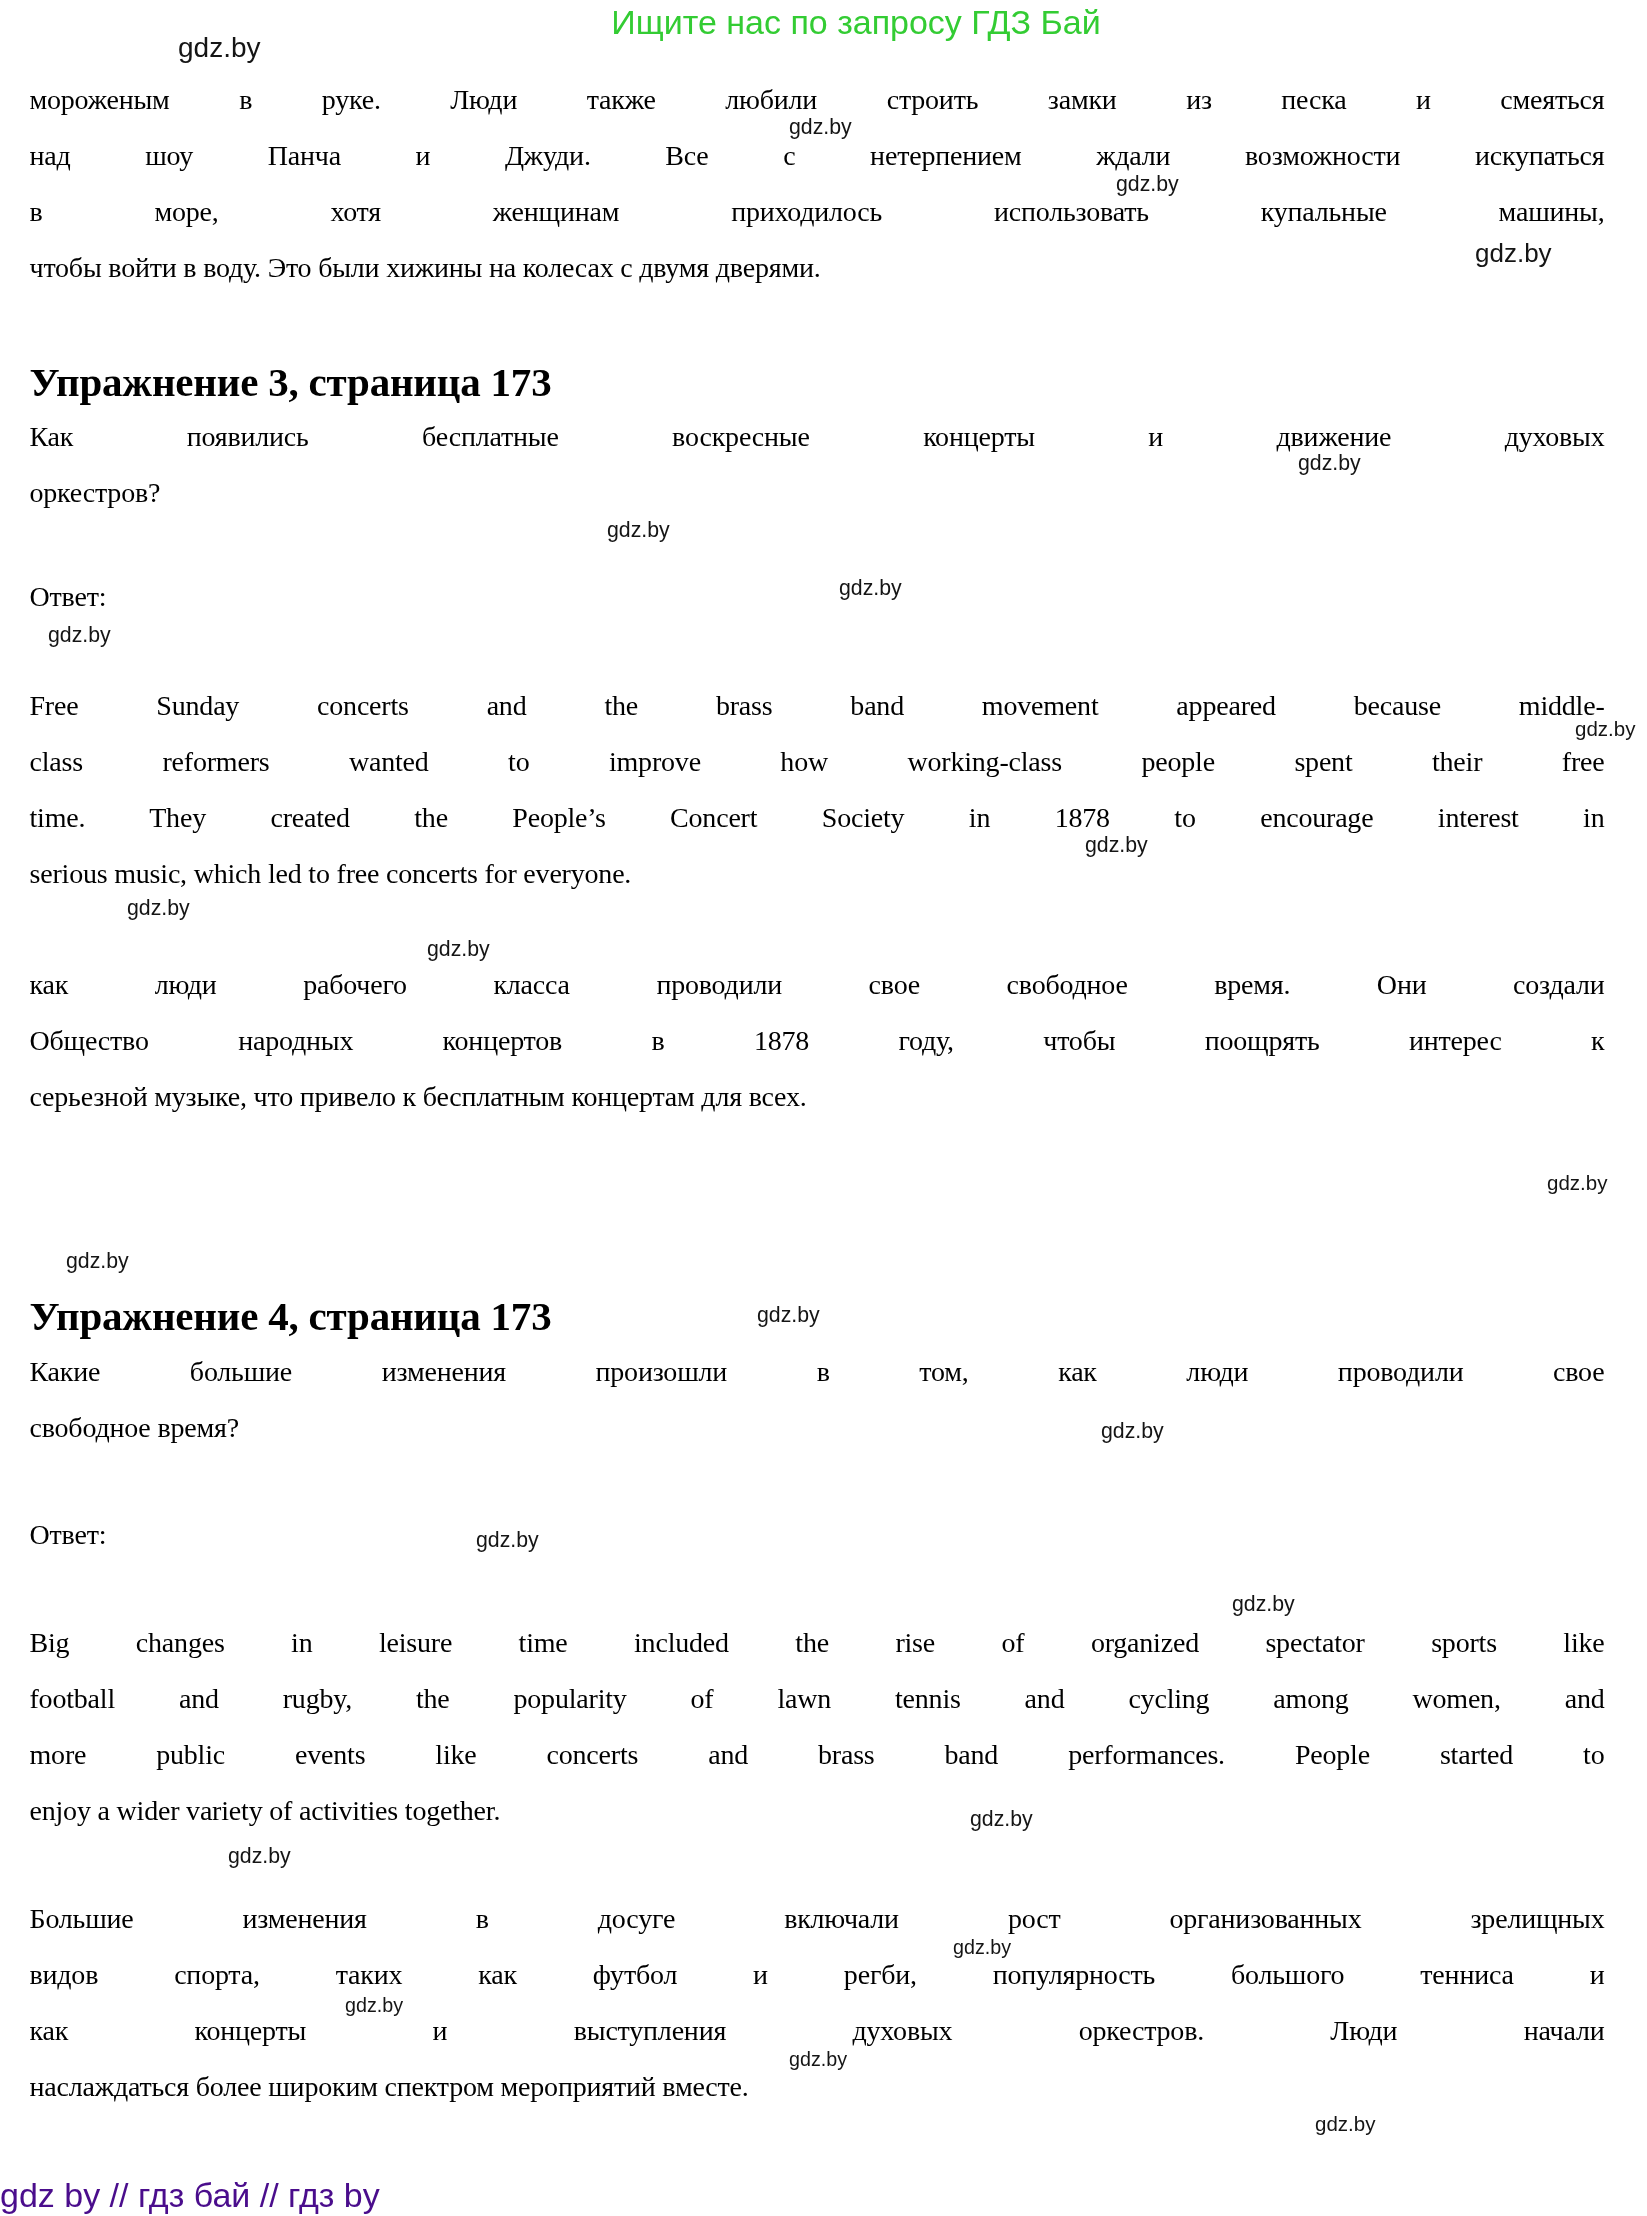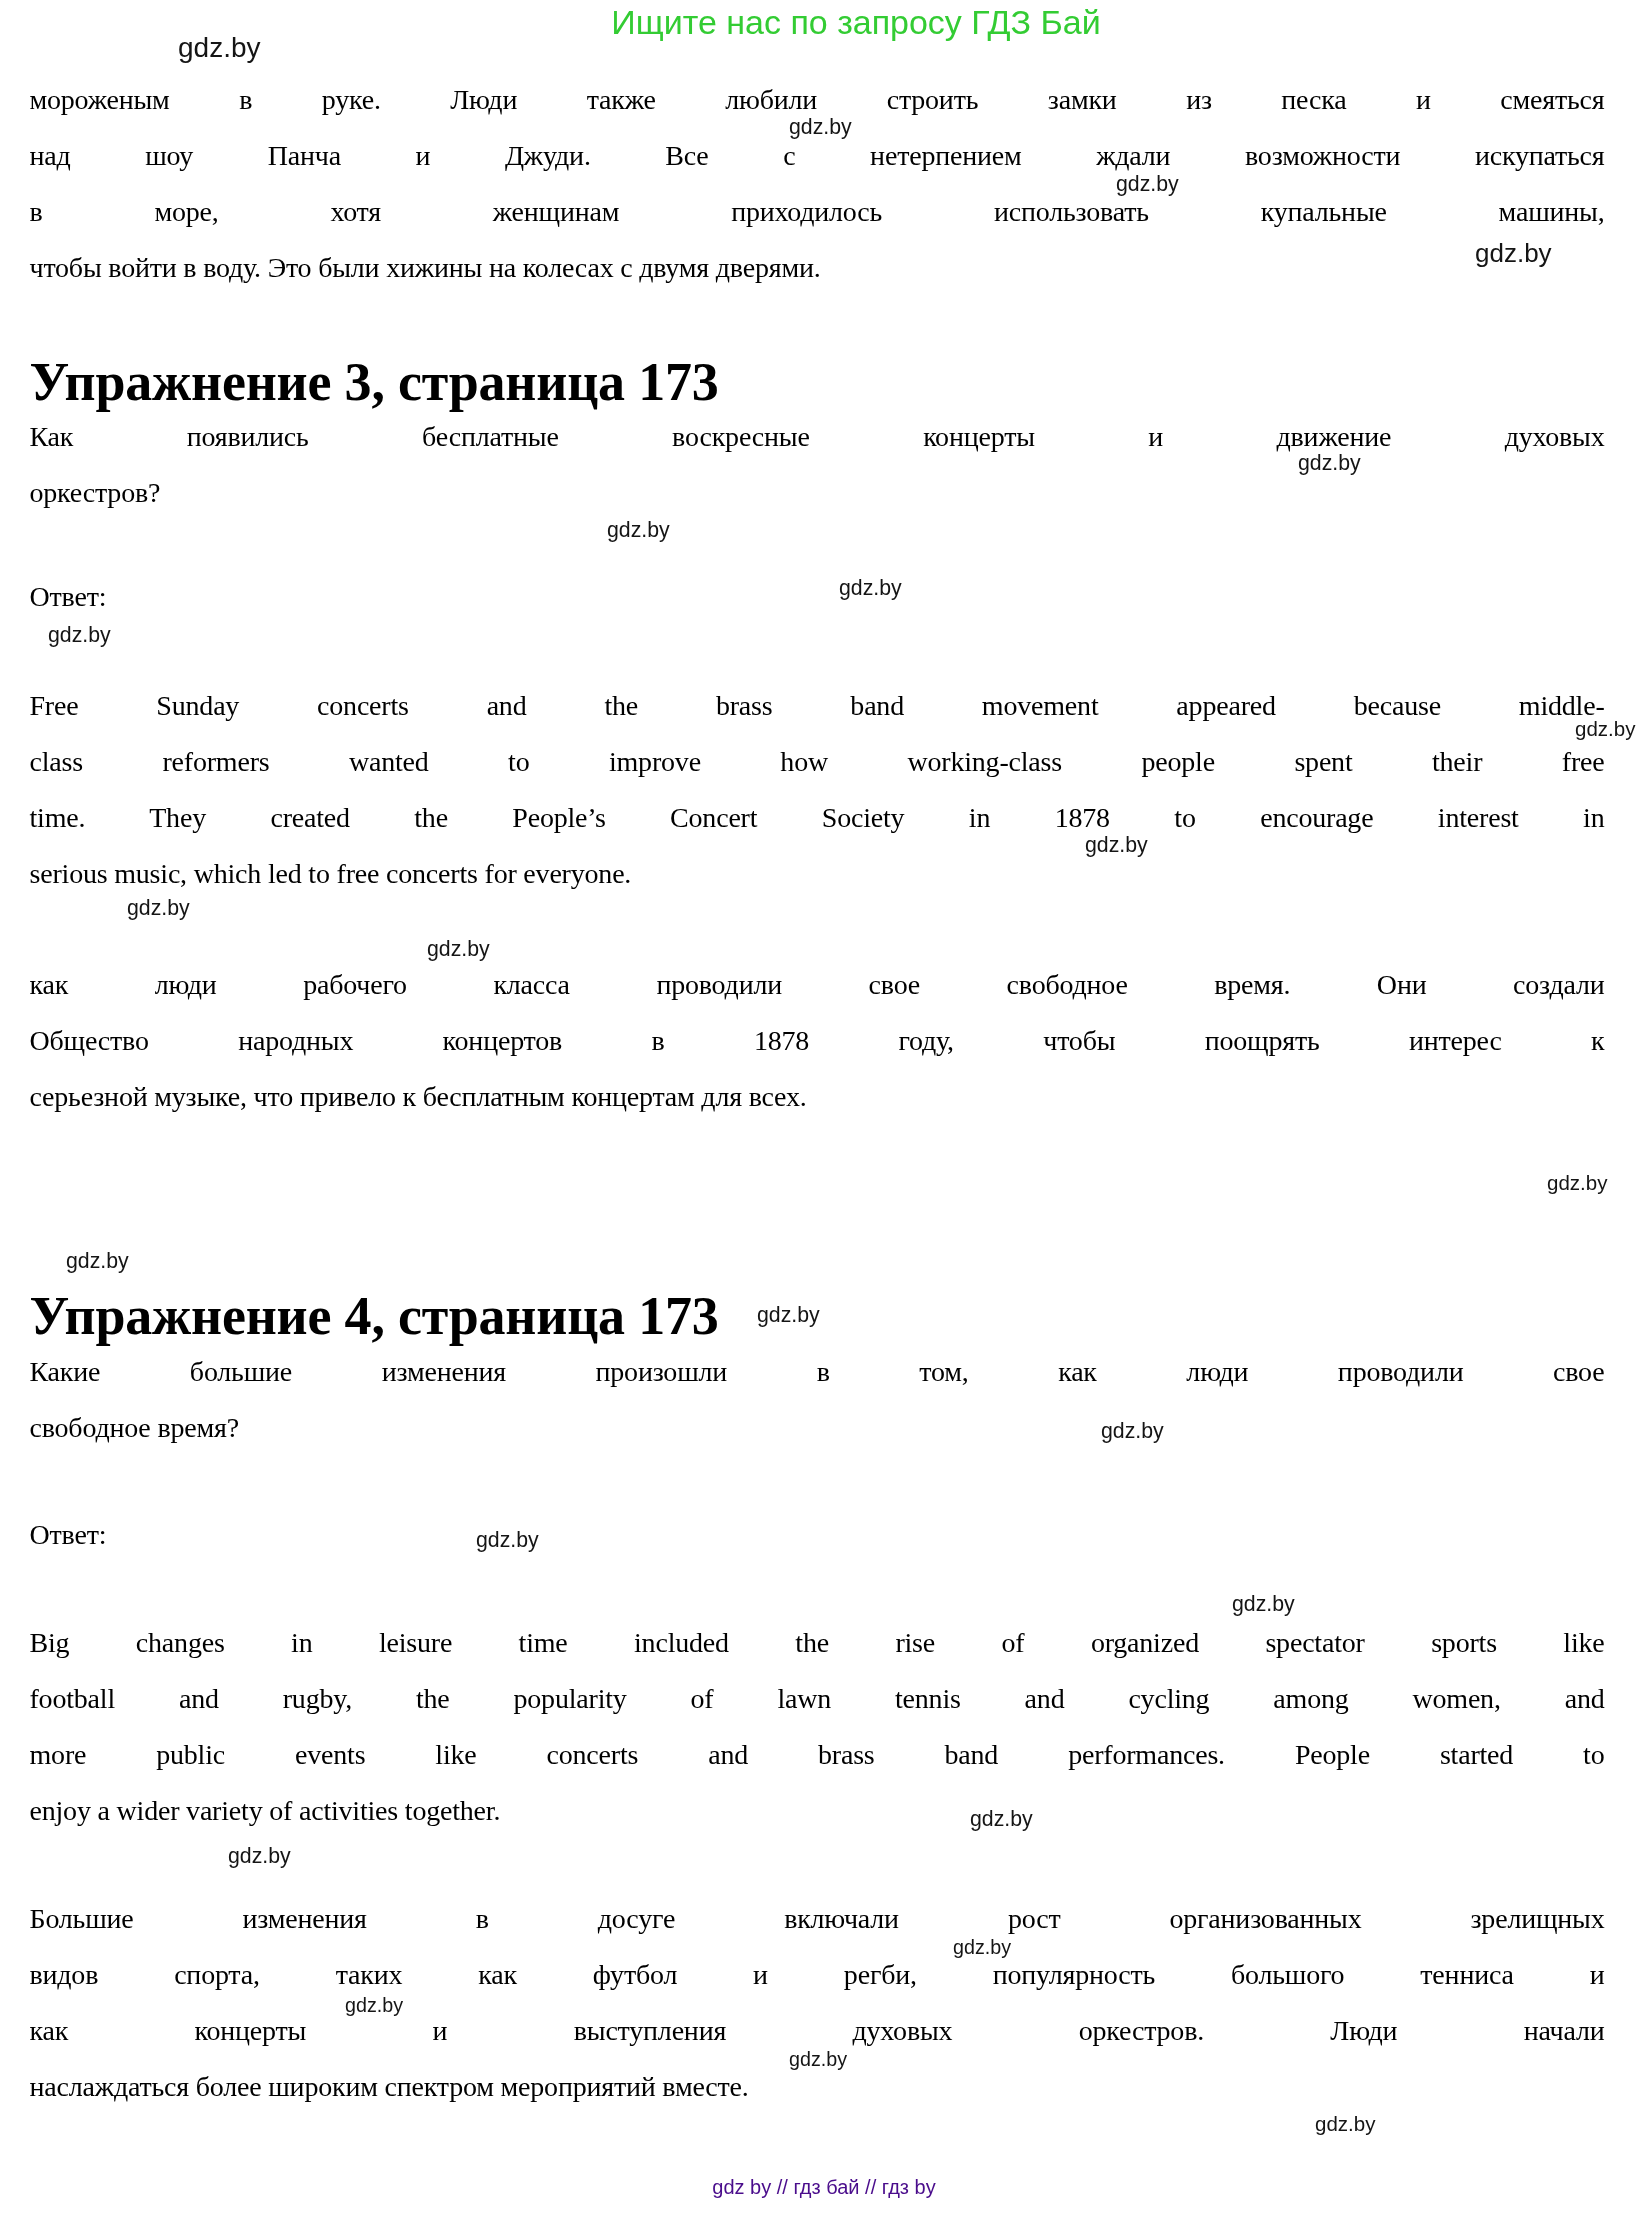--- a/index.html
+++ b/index.html
@@ -20,23 +20,22 @@
     font-family:"Liberation Sans", sans-serif;
     font-size:34px;
     color:#33cc33;
     z-index:3;
     padding-left:32px;
   }
   .promo-footer {
     position:absolute;
     top:2176px; left:0;
     width:100%;
-    text-align:center;
     font-family:"Liberation Sans", sans-serif;
-    font-size:20px;
+    font-size:34px;
     color:#4a0d8c;
     z-index:3;
   }
   .wm {
     position:absolute;
     font-family:"Liberation Sans", sans-serif;
     color:#151515;
     line-height:1;
     white-space:nowrap;
     z-index:1;
@@ -48,21 +47,21 @@
     font-size:28px;
     letter-spacing:-0.2px;
     z-index:2;
   }
   .line {
     height:56px;
     line-height:56px;
   }
   .just { text-align:justify; text-align-last:justify; }
   .last { text-align:left; }
-  .heading { font-weight:bold; font-size:54px; }
+  .heading { font-weight:bold; font-size:41px; }
 </style>
 </head>
 <body>
 
 <div class="page">
 
   <div class="promo-header">Ищите нас по запросу ГДЗ Бай</div>
 
   <span class="wm" style="left:178px;top:34px;font-size:28px">gdz.by</span>
   <span class="wm" style="left:789px;top:117px;font-size:21.3px">gdz.by</span>

